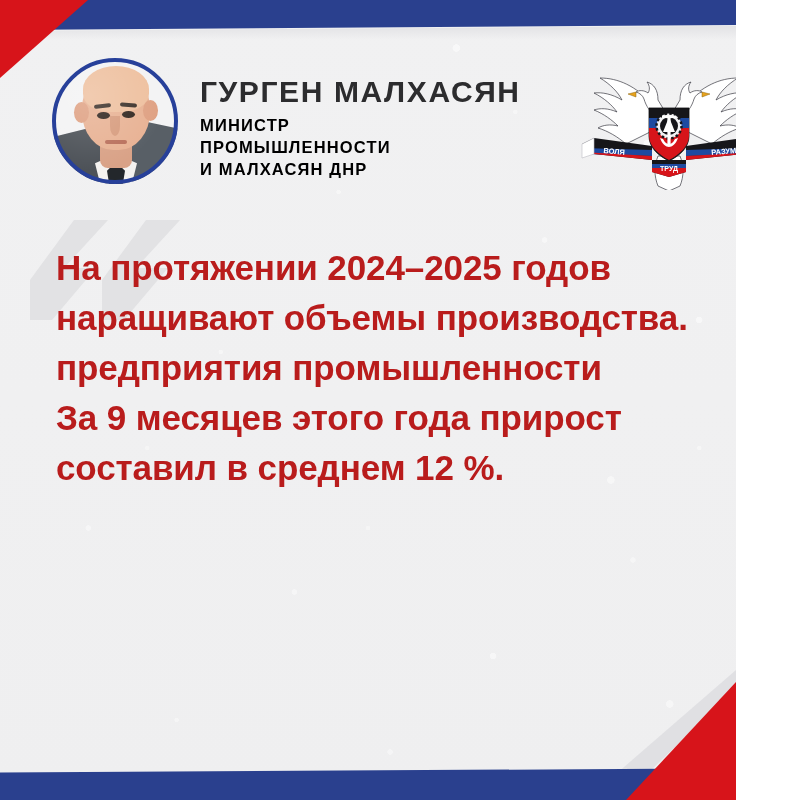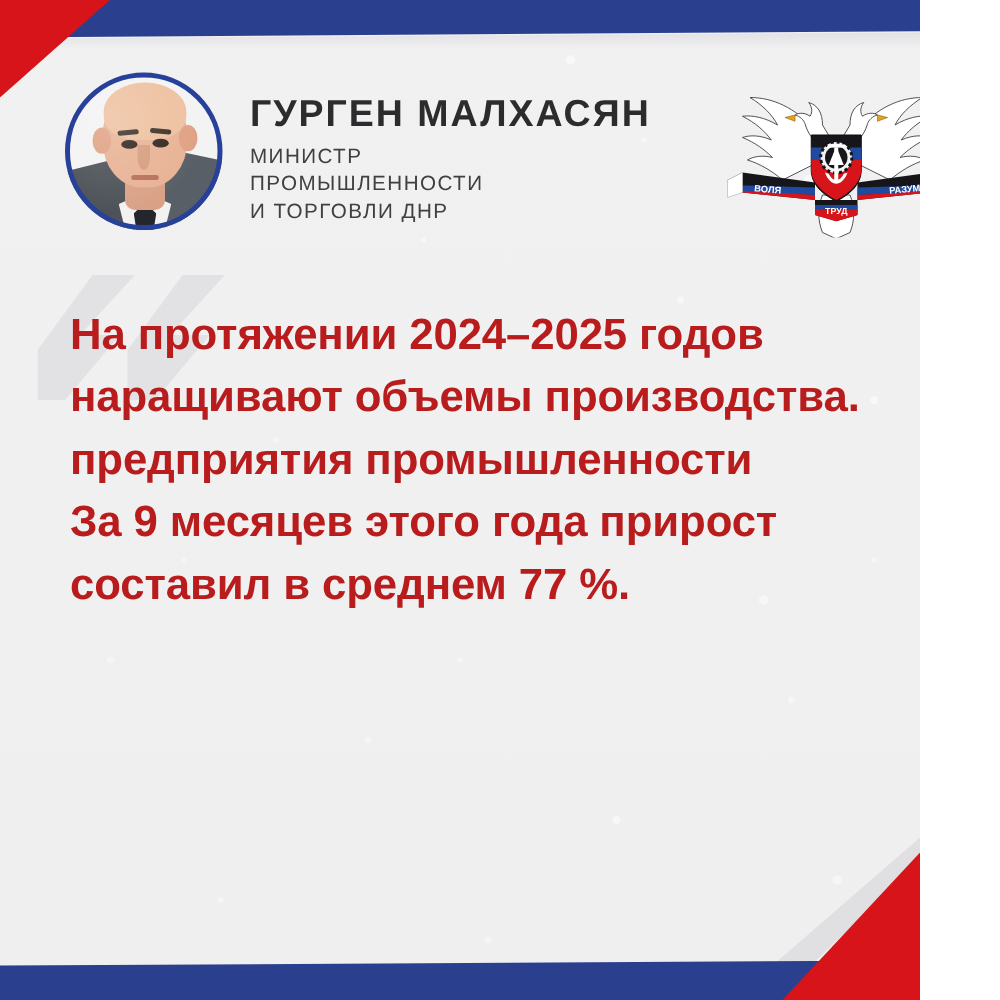--- a/index.html
+++ b/index.html
@@ -168,23 +168,23 @@
     font-size: 30px;
     font-weight: 700;
     letter-spacing: 1.6px;
     color: #2c2c2e;
     line-height: 1.05;
     white-space: nowrap;
   }
   .person-role {
     margin: 6px 0 0 0;
     font-size: 16.5px;
-    font-weight: 400;
+    font-weight: 700;
     letter-spacing: 1.15px;
-    color: #404040;
+    color: #000000;
     line-height: 1.35;
   }
   .person-role span { display: block; }
 
   
   .emblem {
     position: absolute;
     right: 36px; top: 60px;
     width: 190px; height: 130px;
   }
@@ -249,21 +249,21 @@
         <div class="ph-shadow"></div>
       </div>
       <div class="avatar-ring"></div>
     </div>
 
     <div class="title-block">
       <h1 class="person-name">ГУРГЕН МАЛХАСЯН</h1>
       <p class="person-role">
         <span>МИНИСТР</span>
         <span>ПРОМЫШЛЕННОСТИ</span>
-        <span>И ТОРГОВЛИ ДНР</span>
+        <span>И МАЛХАСЯН ДНР</span>
       </p>
     </div>
 
     <div class="emblem">
       <svg viewBox="0 0 190 130" xmlns="http://www.w3.org/2000/svg" aria-hidden="true">
         <g stroke="#3a3a42" stroke-width="0.7" fill="#ffffff">
 
           <path d="M78 44 C62 26 44 18 26 18 C36 24 44 32 48 40 C38 34 28 32 20 33
                    C30 38 38 45 43 52 C34 48 26 48 20 50 C30 54 38 60 44 66
                    C36 64 29 65 24 68 C34 71 44 77 52 84 L80 70 Z"></path>
@@ -329,20 +329,20 @@
         <path d="M116 0 L150 0 L106 48 L138 48 L94 100 L72 100 L72 60 Z"></path>
       </g>
     </svg>
   </div>
 
   <blockquote class="quote">
     <span class="ln">На протяжении 2024–2025 годов</span>
     <span class="ln">наращивают объемы производства.</span>
     <span class="ln">предприятия промышленности</span>
     <span class="ln">За 9 месяцев этого года прирост</span>
-    <span class="ln">составил в среднем 77 %.</span>
+    <span class="ln">составил в среднем 12 %.</span>
   </blockquote>
 
   <div class="bottom-shadow"></div>
   <div class="bottom-blue"></div>
   <div class="bottom-red"></div>
 
 </div>
 
 </body></html>

